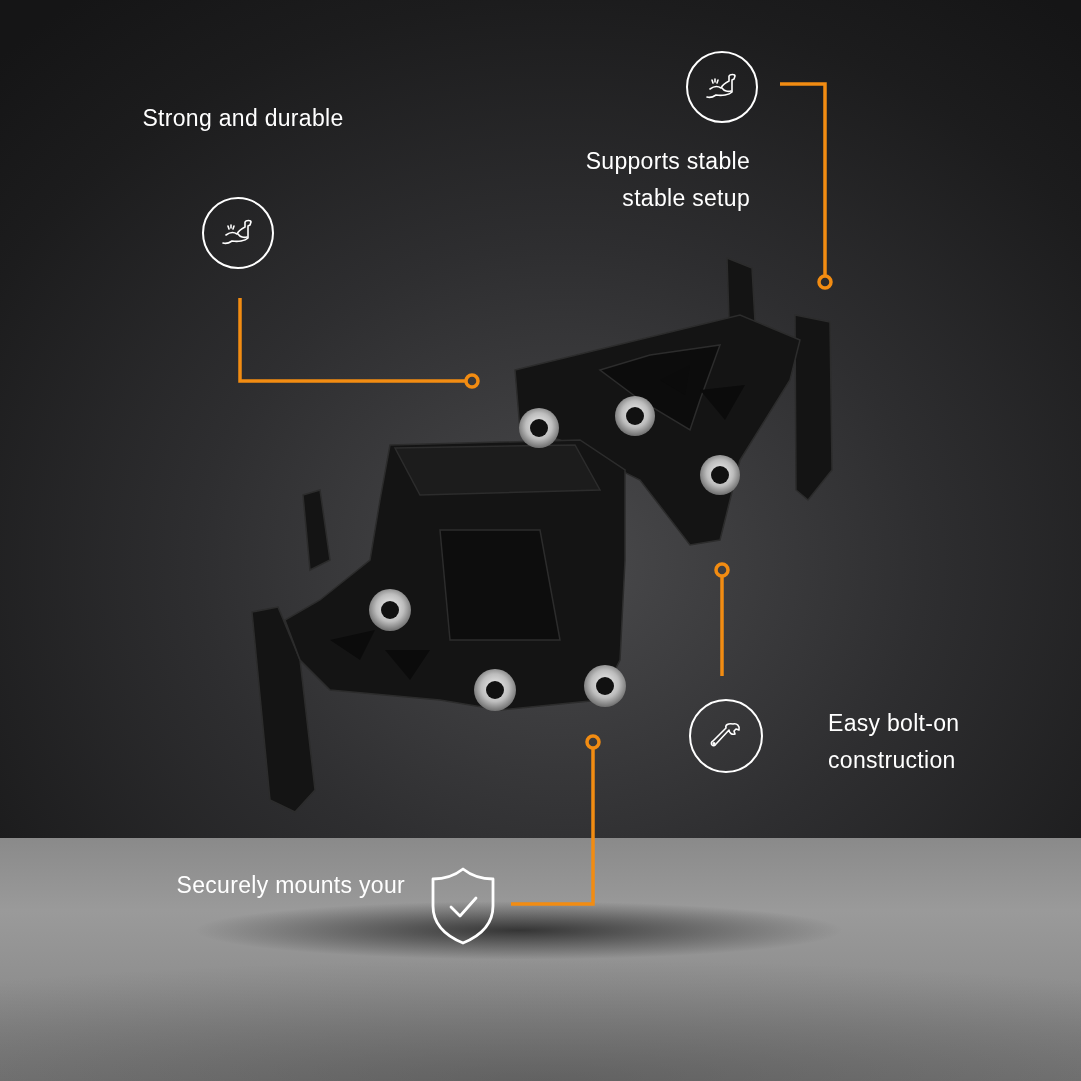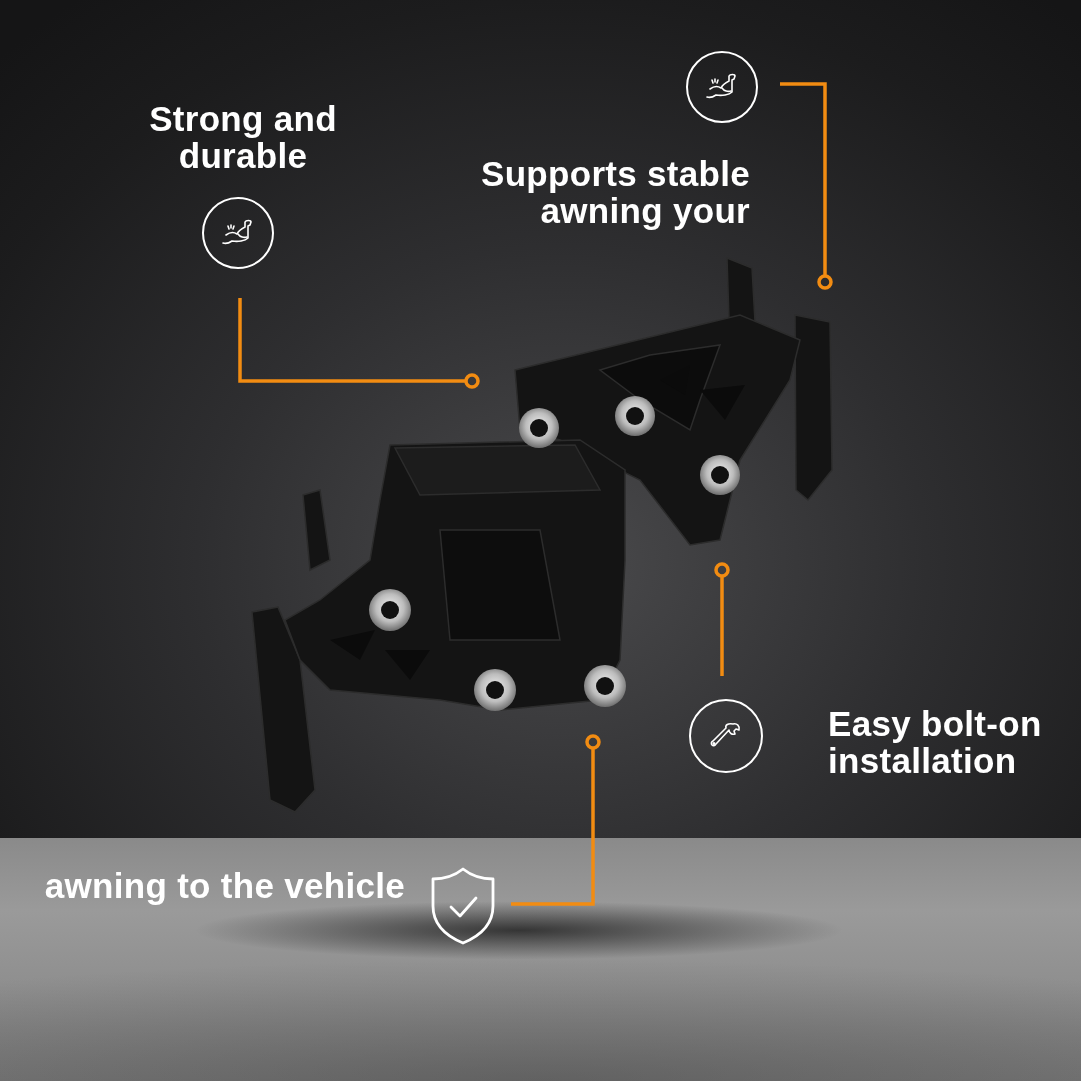--- a/index.html
+++ b/index.html
@@ -6,21 +6,21 @@
   body{width:1081px;height:1081px;overflow:hidden;position:relative;
     font-family:"Liberation Sans","DejaVu Sans",sans-serif;}
   .stage{position:absolute;left:0;top:0;width:1081px;height:1081px;
     background:radial-gradient(ellipse 75% 65% at 52% 52%, #4a4a4c 0%, #2e2e30 45%, #1c1c1d 80%, #151516 100%);
     overflow:hidden;}
   .floor{position:absolute;left:0;top:838px;width:1081px;height:243px;
     background:linear-gradient(180deg,#8a8a8a 0%,#9a9a9a 30%,#8f8f8f 60%,#7a7a7a 100%);}
   .floor::before{content:"";position:absolute;left:0;top:0;right:0;bottom:0;
     background:radial-gradient(ellipse 30% 12% at 48% 38%, rgba(20,20,20,0.75) 0%, rgba(20,20,20,0.0) 100%),
                radial-gradient(ellipse 90% 50% at 50% 100%, rgba(60,60,60,0.4) 0%, rgba(0,0,0,0) 100%);}
-  .label{position:absolute;color:#fff;font-weight:700;font-size:35px;line-height:37px;letter-spacing:0.3px;}
+  .label{position:absolute;color:#fff;font-weight:400;font-size:23px;line-height:37px;letter-spacing:0.3px;}
   .ring{position:absolute;width:72px;height:72px;border:2.5px solid #fff;border-radius:50%;box-sizing:border-box;
     display:flex;align-items:center;justify-content:center;}
   .ring svg{width:40px;height:40px;}
   svg.lines{position:absolute;left:0;top:0;}
   .product{position:absolute;left:0;top:0;}
 </style>
 </head>
 <body>
 
 <div class="stage">
@@ -98,36 +98,36 @@
     </svg>
   </div>
 
   <div class="ring" style="left:686px;top:51px;">
     <svg viewBox="0 0 40 40" fill="none" stroke="#fff" stroke-width="1.6" stroke-linecap="round" stroke-linejoin="round">
       <path d="M8 22 C12 19 16 19 19 21 C21 17 25 15 27 14 L27 9 C28 7 33 7 33 9 L32 12 L30 13 L30 25 C27 28 20 29 14 28 C11 30 8 31 5 30"></path>
       <path d="M20 21 C22 24 26 25 29 24"></path>
       <path d="M10 13 L11 16 M13 12 L13 15 M16 13 L15 16"></path>
     </svg>
   </div>
-  <div class="label" style="left:440px;top:155px;text-align:right;width:310px;">
+  <div class="label" style="left:440px;top:143px;text-align:right;width:310px;">
     <div>Supports stable</div>
-    <div>awning your</div>
+    <div>stable setup</div>
   </div>
 
   <div class="ring" style="left:689px;top:699px;width:74px;height:74px;">
     <svg viewBox="0 0 40 40" fill="none" stroke="#fff" stroke-width="1.6" stroke-linecap="round" stroke-linejoin="round">
       <path d="M27 8 C31 7 34 10 33 14 L30 13 L28 15 L29 18 C26 19 23 17 23 14 L10 28 C9 30 7 30 6 29 C5 28 5 26 7 25 L20 12 C19 9 22 7 27 8 Z"></path>
       <circle cx="8" cy="27.5" r="0.8"></circle>
     </svg>
   </div>
   <div class="label" style="left:828px;top:705px;text-align:left;width:240px;">
     <div>Easy bolt-on</div>
-    <div>installation</div>
+    <div>construction</div>
   </div>
 
   <div class="label" style="left:40px;top:867px;text-align:right;width:365px;">
-    <div>awning to the vehicle</div>
+    <div>Securely mounts your</div>
   </div>
   <svg style="position:absolute;left:428px;top:866px;" width="70" height="80" viewBox="0 0 70 80">
     <path d="M35 3 C45 11 55 13 65 13 L65 40 C65 58 52 70 35 77 C18 70 5 58 5 40 L5 13 C15 13 25 11 35 3 Z" fill="none" stroke="#fff" stroke-width="2.8" stroke-linejoin="round"></path>
     <polyline points="23,41 32,50 48,32" fill="none" stroke="#fff" stroke-width="2.8" stroke-linecap="round" stroke-linejoin="round"></polyline>
   </svg>
 </div>
 
 </body></html>

